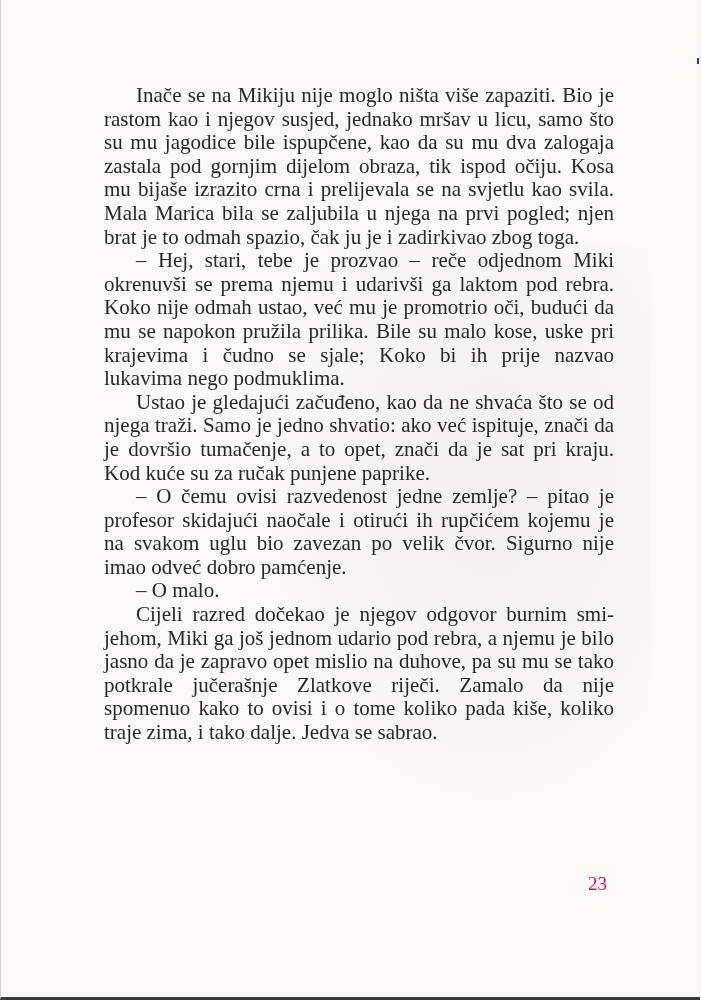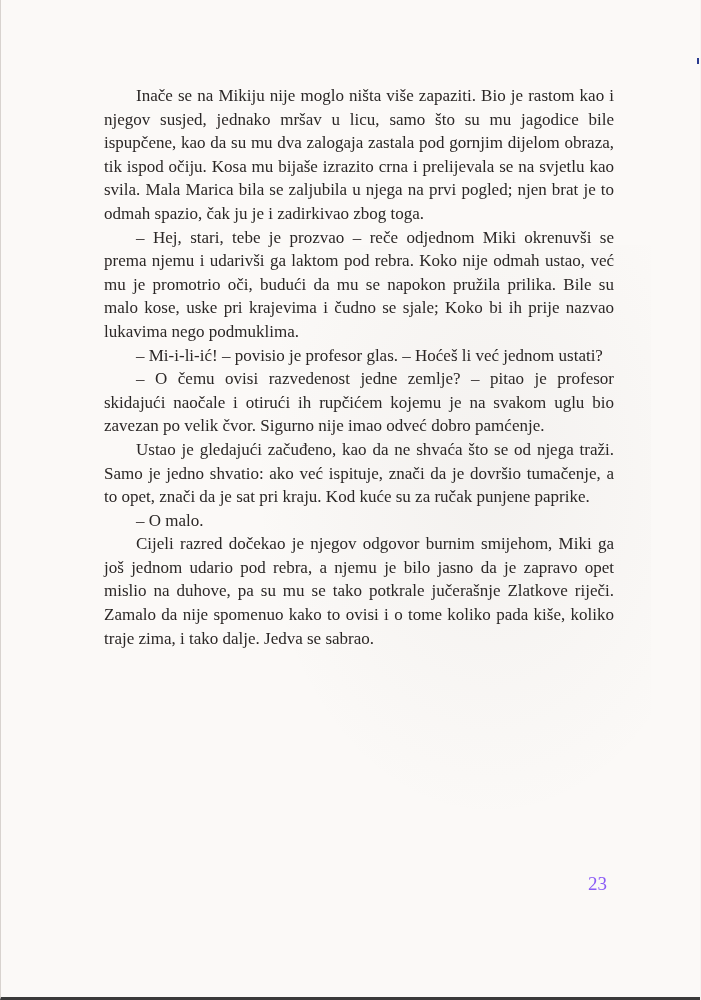--- a/index.html
+++ b/index.html
@@ -39,51 +39,50 @@
       width: 2px;
       height: 6px;
       background: #2a3b8f;
     }
     .text-block {
       position: absolute;
       left: 103px;
       top: 84px;
       width: 510px;
       font-family: "Liberation Serif", "DejaVu Serif", serif;
-      font-size: 17px;
+      font-size: 21px;
       line-height: 23.6px;
       color: #2b2726;
       text-align: justify;
       text-align-last: left;
     }
     .para {
       margin: 0;
       text-indent: 32px;
       hyphens: manual;
     }
     .page-number {
       position: absolute;
       left: 587px;
       top: 873px;
       font-family: "Liberation Serif", "DejaVu Serif", serif;
       font-size: 19px;
-      color: #8b5cf6;
+      color: #be185d;
     }
   </style>
 </head>
 <body>
 
 <div class="page">
   <div class="bleed"></div>
   <div class="edge-mark"></div>
 
   <div class="text-block">
     <p class="para">Inače se na Mikiju nije moglo ništa više zapaziti. Bio je rastom kao i njegov susjed, jednako mršav u licu, sa­mo što su mu jagodice bile ispupčene, kao da su mu dva zalogaja zastala pod gornjim dijelom obraza, tik ispod očiju. Kosa mu bijaše izrazito crna i prelijevala se na svjetlu kao svila. Mala Marica bila se zaljubila u njega na prvi pogled; njen brat je to odmah spazio, čak ju je i zadirkivao zbog toga.</p>
     <p class="para">– Hej, stari, tebe je prozvao – reče odjednom Miki okrenuvši se prema njemu i udarivši ga laktom pod re­bra. Koko nije odmah ustao, već mu je promotrio oči, budući da mu se napokon pružila prilika. Bile su malo kose, uske pri krajevima i čudno se sjale; Koko bi ih prije nazvao lukavima nego podmuklima.</p>
-    <p class="para">– Mi-i-li-ić! – povisio je profesor glas. – Hoćeš li već jednom ustati?</p>
+    <p class="para">Ustao je gledajući začuđeno, kao da ne shvaća što se od njega traži. Samo je jedno shvatio: ako već ispituje, znači da je dovršio tumačenje, a to opet, znači da je sat pri kraju. Kod kuće su za ručak punjene paprike.</p>
     <p class="para">– O čemu ovisi razvedenost jedne zemlje? – pitao je profesor skidajući naočale i otirući ih rupčićem kojemu je na svakom uglu bio zavezan po velik čvor. Sigurno nije imao odveć dobro pamćenje.</p>
-    <p class="para">Ustao je gledajući začuđeno, kao da ne shvaća što se od njega traži. Samo je jedno shvatio: ako već ispituje, znači da je dovršio tumačenje, a to opet, znači da je sat pri kraju. Kod kuće su za ručak punjene paprike.</p>
     <p class="para">– O malo.</p>
     <p class="para">Cijeli razred dočekao je njegov odgovor burnim smi­jehom, Miki ga još jednom udario pod rebra, a njemu je bilo jasno da je zapravo opet mislio na duhove, pa su mu se tako potkrale jučerašnje Zlatkove riječi. Zamalo da nije spomenuo kako to ovisi i o tome koliko pada kiše, koliko traje zima, i tako dalje. Jedva se sabrao.</p>
   </div>
 
   <div class="page-number">23</div>
 </div>
 
 </body></html>

